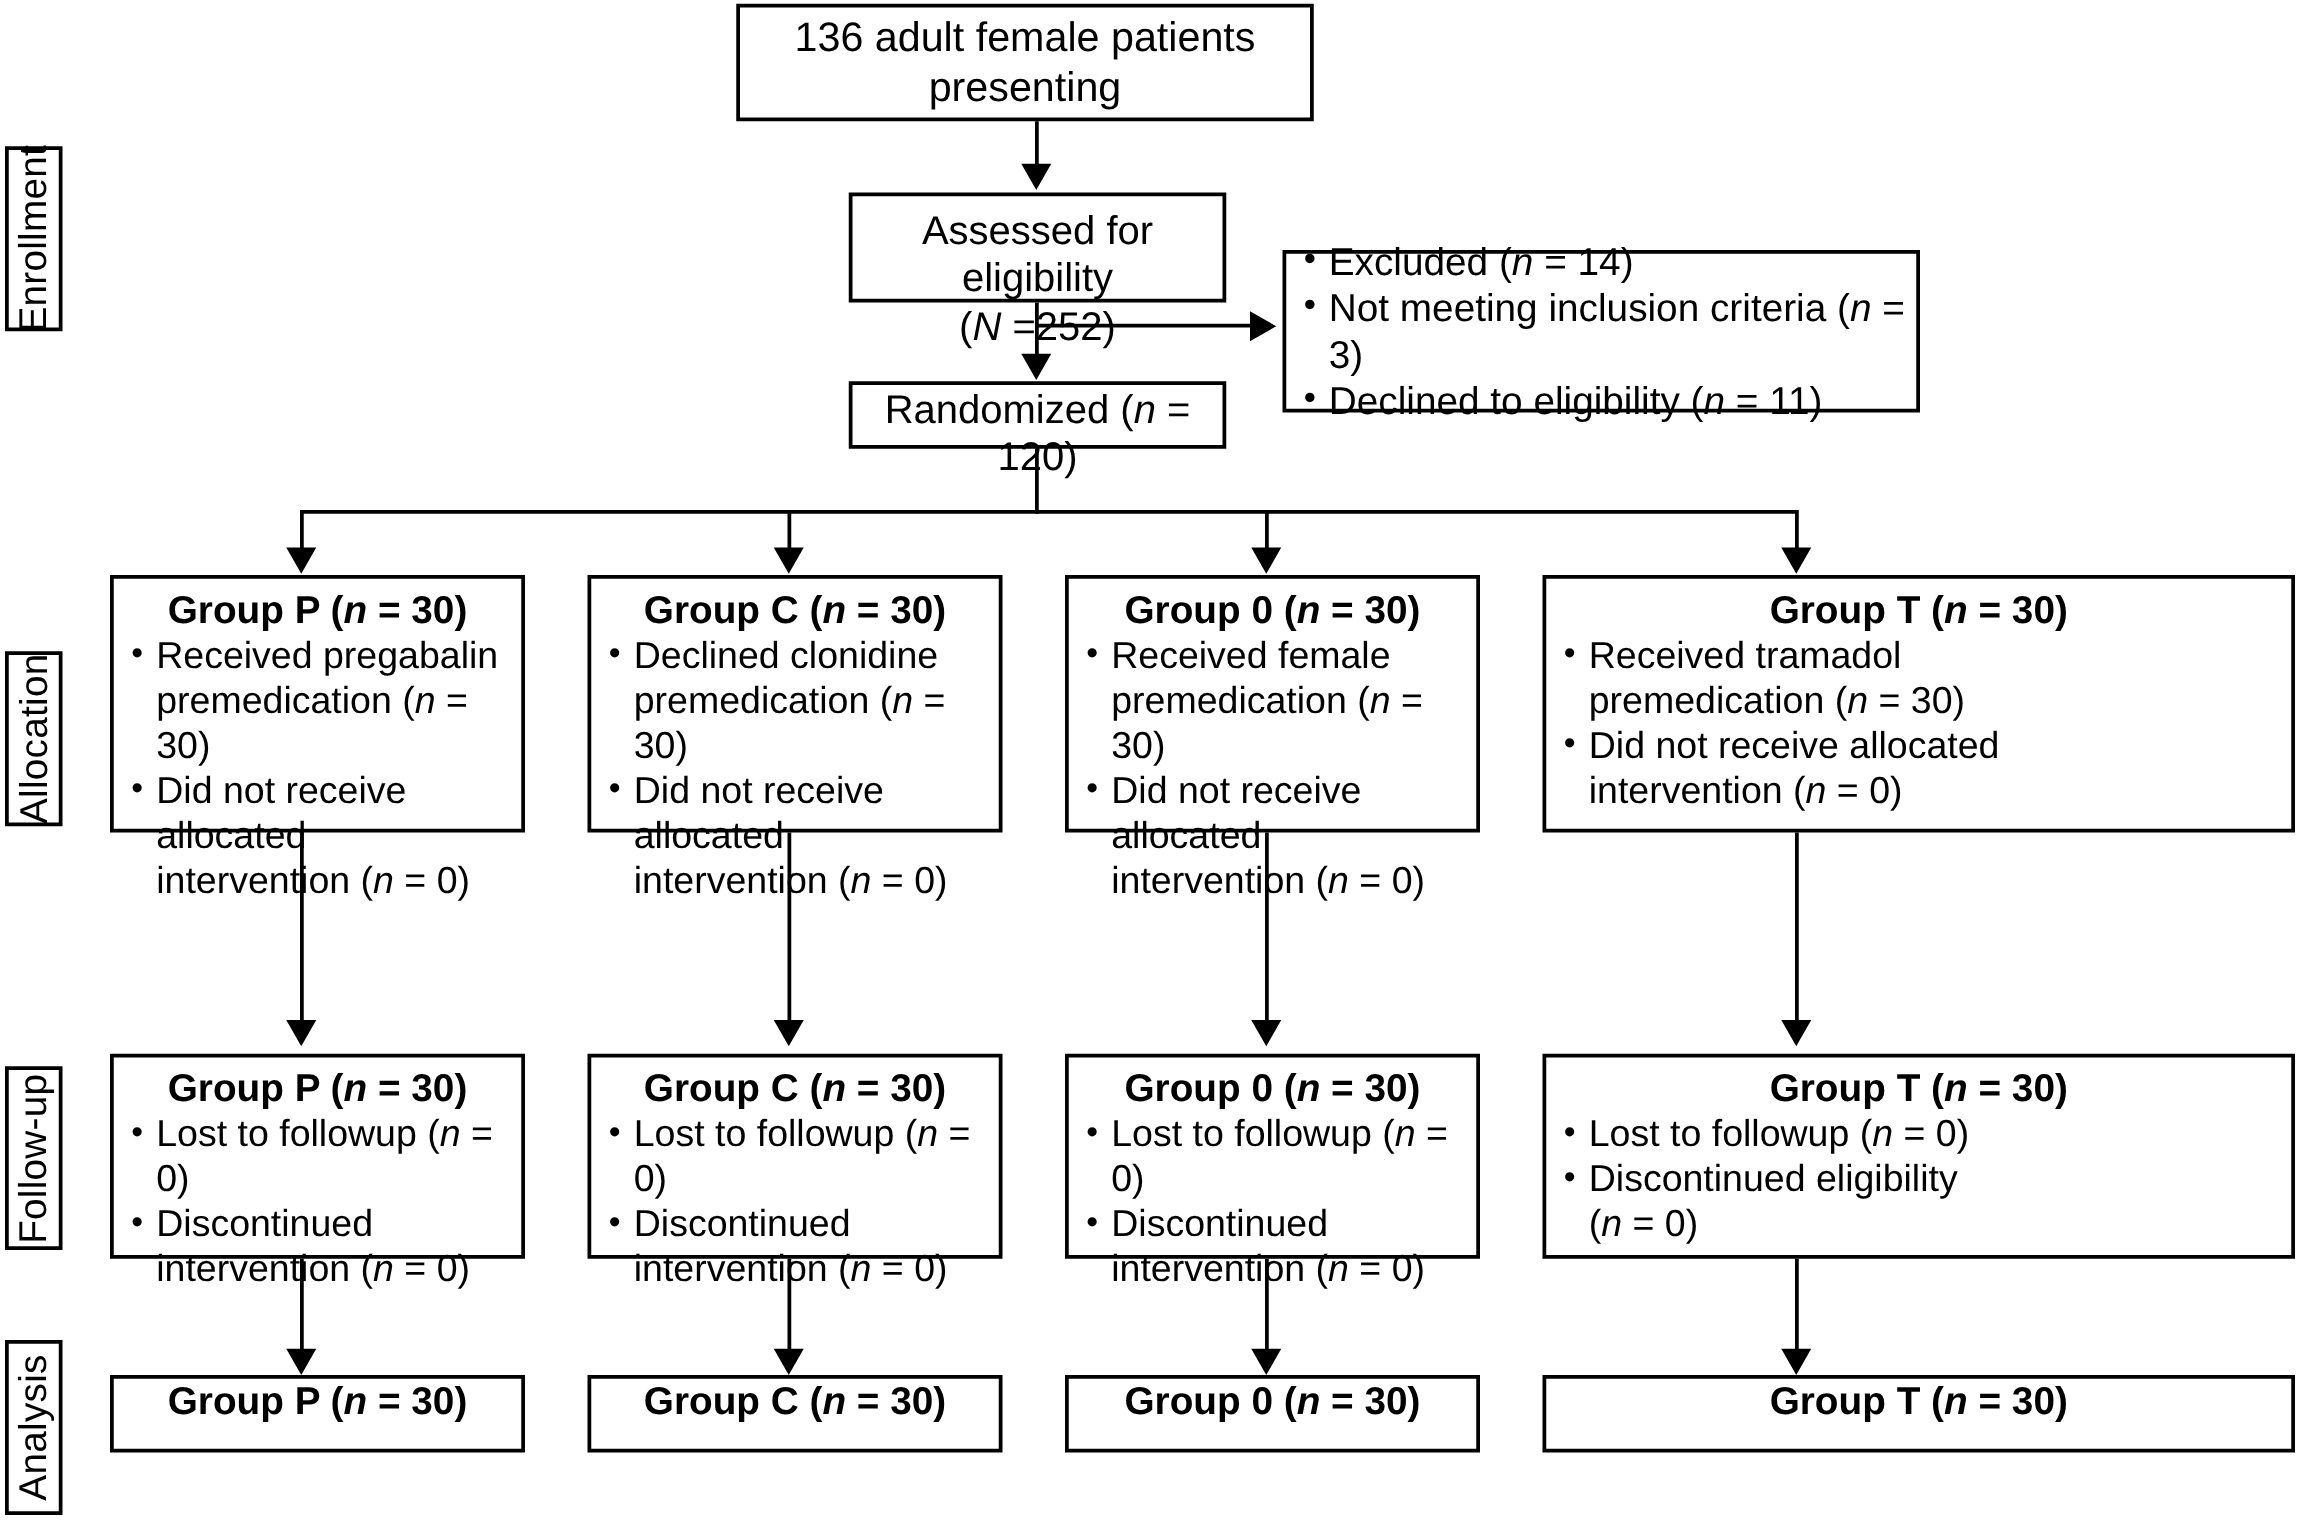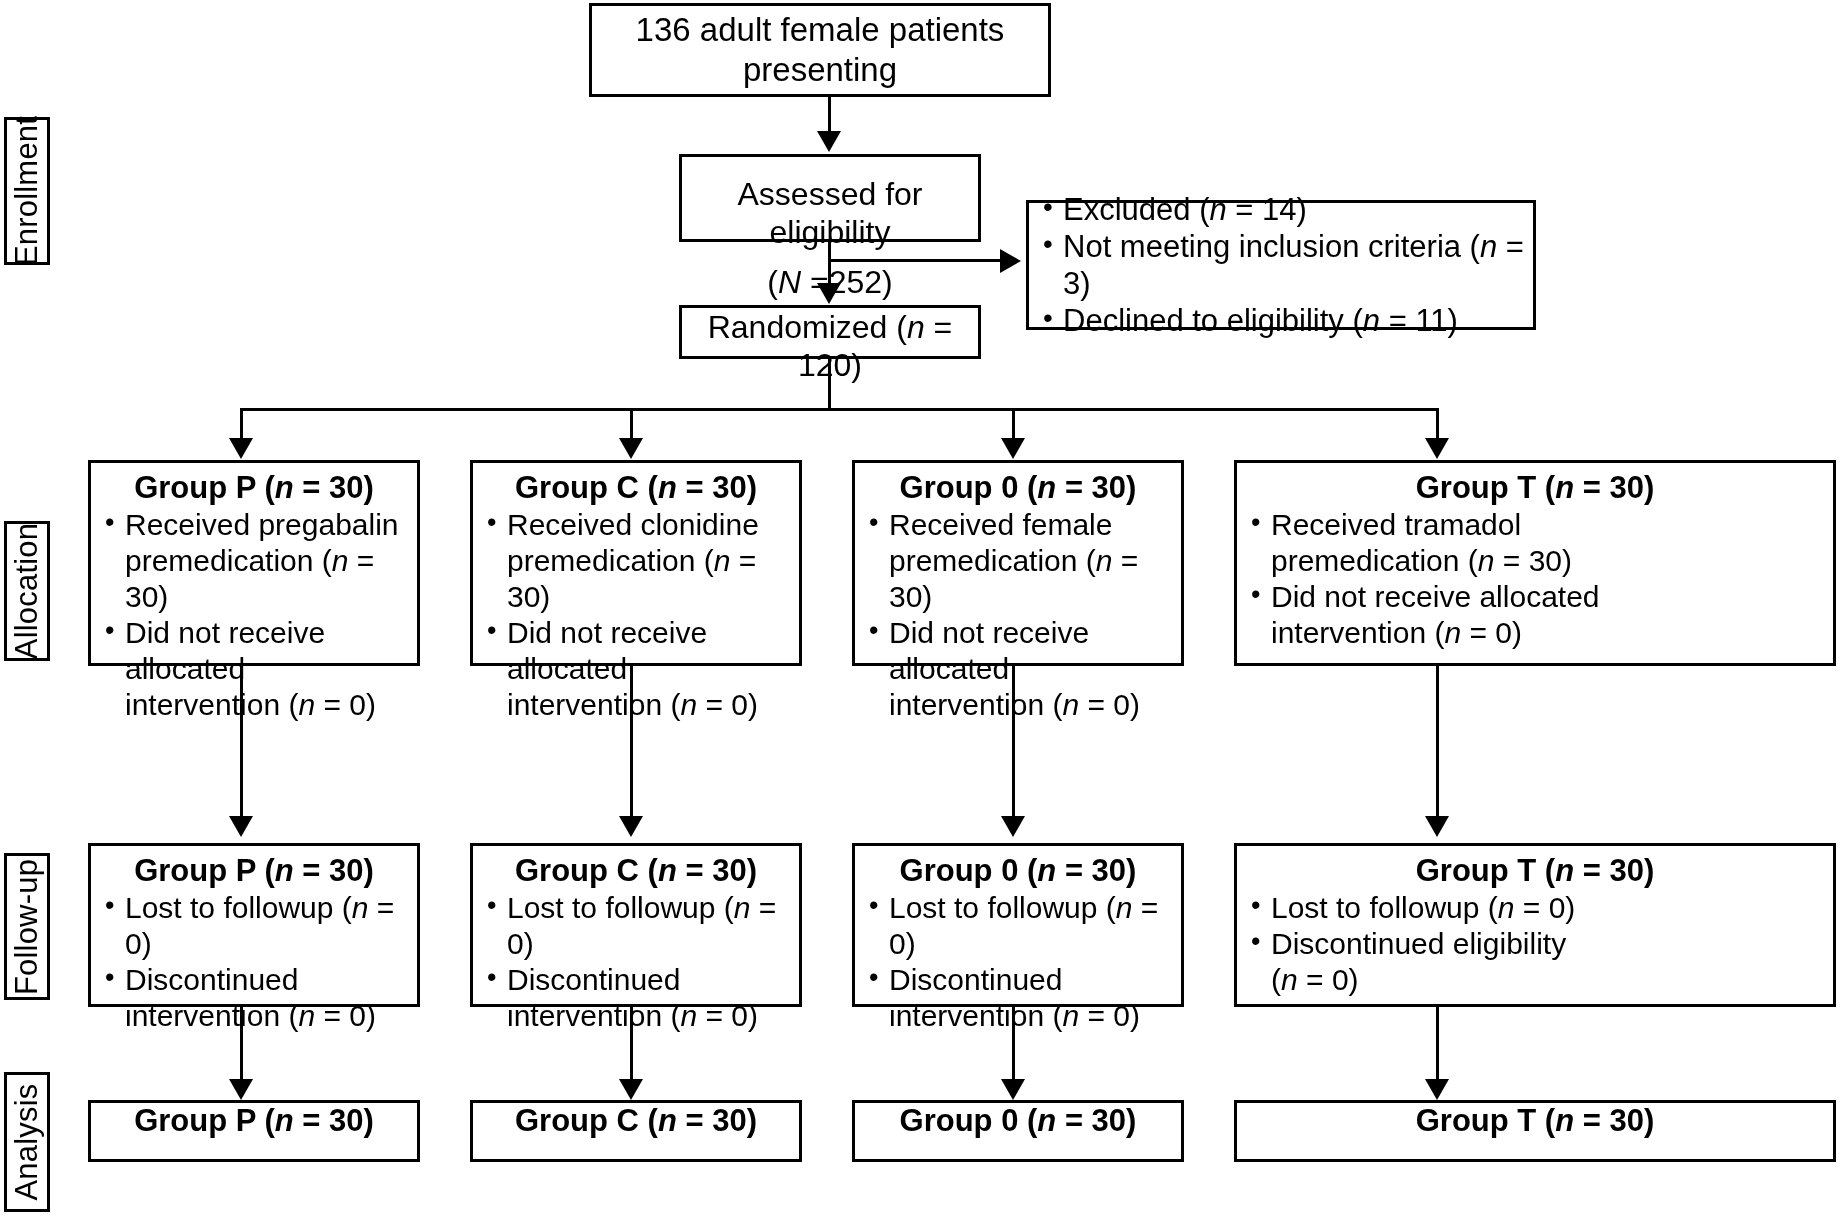--- a/index.html
+++ b/index.html
@@ -108,21 +108,21 @@
     <span>Analysis</span>
   </div>
 
   <div class="box t-top" style="left:589px;top:3px;width:462px;height:94px;padding:4px 12px;">
     <div class="ctr ln">136 adult female patients presenting</div>
   </div>
 
   <div class="vline" style="left:828px;top:97px;height:40px;"></div>
   <div class="arrowdown" style="left:817px;top:131px;"></div>
 
-  <div class="box t-mid" style="left:679px;top:154px;width:302px;height:88px;padding:18px 10px;gap:11px;">
+  <div class="box t-mid" style="left:679px;top:154px;width:302px;height:88px;padding:8px 10px;">
     <div class="ctr ln">Assessed for eligibility</div>
     <div class="ctr ln">
       <span>(</span><i class="v">N</i><span> =252)</span>
     </div>
   </div>
 
   <div class="vline" style="left:828px;top:242px;height:47px;"></div>
   <div class="arrowdown" style="left:817px;top:283px;"></div>
 
   <div class="hline" style="left:828px;top:259px;width:176px;"></div>
@@ -178,21 +178,21 @@
       </li>
     </ul>
   </div>
 
   <div class="box" style="left:470px;top:460px;width:332px;height:206px;padding:7px 8px 4px 8px;justify-content:flex-start;">
     <div class="hd t-grp-h">
       <span>Group C (</span><i class="v">n</i><span> = 30)</span>
     </div>
     <ul class="bl t-grp-b">
       <li>
-        <span>Received clonidine</span><br>
+        <span>Declined clonidine</span><br>
         <span>premedication (</span><i class="v">n</i><span> = 30)</span>
       </li>
       <li>
         <span>Did not receive allocated</span><br>
         <span>intervention (</span><i class="v">n</i><span> = 0)</span>
       </li>
     </ul>
   </div>
 
   <div class="box" style="left:852px;top:460px;width:332px;height:206px;padding:7px 8px 4px 8px;justify-content:flex-start;">

